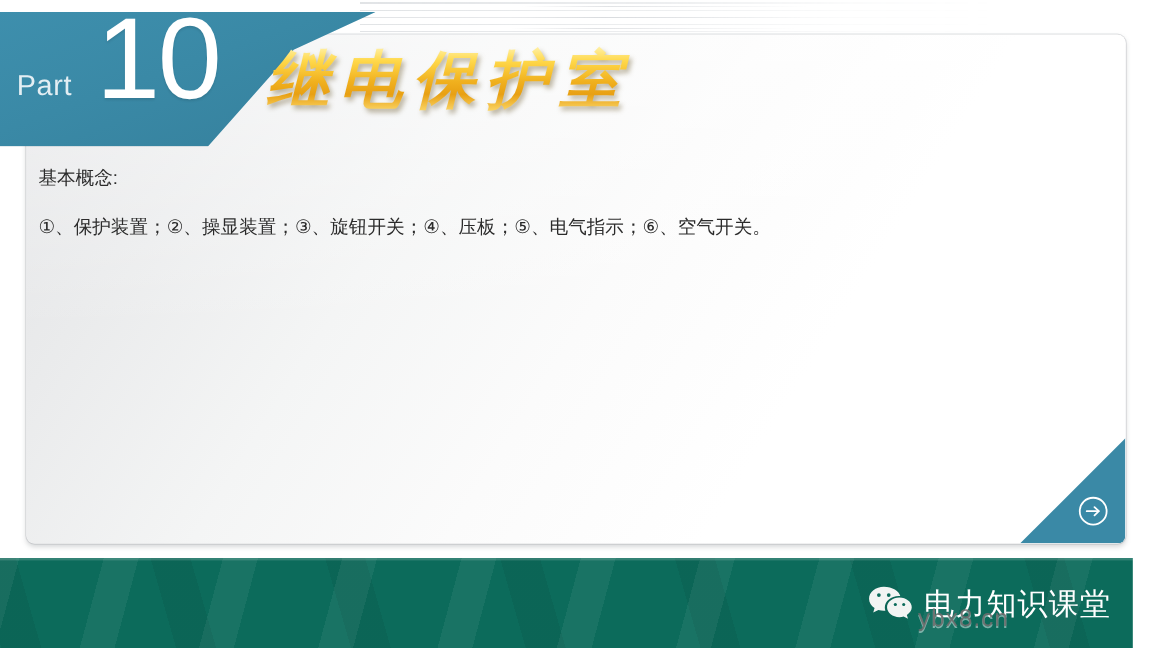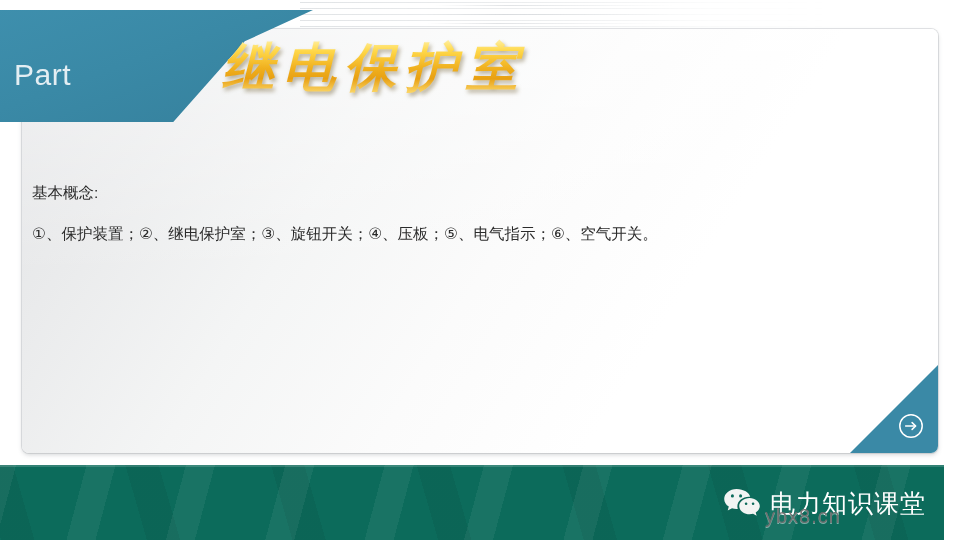--- a/index.html
+++ b/index.html
@@ -106,41 +106,40 @@
 
   
   .body-text {
     position: absolute;
     left: 10px;
     top: 108px;
     width: 870px;
     color: #2b2b2b;
     font-size: 15.5px;
     line-height: 1.52;
-    margin-top: 44px;
   }
   .body-text p { margin: 0; }
   .gap-block { height: 17px; }
 
   
   .banner {
     position: absolute;
     left: -12px;
     top: 10px;
     width: 325px;
     height: 112px;
     background: linear-gradient(160deg, #3e8fad 0%, #3a89a6 45%, #35809c 100%);
     clip-path: polygon(0 0, 100% 0, 79% 28%, 57% 100%, 0 100%);
     box-shadow: 0 1px 3px rgba(0,0,0,0.18);
   }
   .banner-part {
     position: absolute;
     left: 14px;
     top: 58px;
-    font-size: 30px;
+    font-size: 24px;
     color: #e3eef3;
     letter-spacing: 0.5px;
     font-weight: 400;
     text-align: right;
   }
   .banner-num {
     position: absolute;
     left: 80px;
     top: 2px;
     font-size: 96px;
@@ -249,35 +248,36 @@
 
   <div class="top-texture"></div>
   <div class="top-texture2"></div>
 
   <div class="card">
     <div class="card-inner-sheen"></div>
 
     <div class="body-text">
       <p>基本概念:</p>
       <div class="gap-block"></div>
-      <p>①、保护装置；②、继电保护室；③、旋钮开关；④、压板；⑤、电气指示；⑥、空气开关。</p>
+      <p>①、保护装置；②、操显装置；③、旋钮开关；④、压板；⑤、电气指示；⑥、空气开关。</p>
     </div>
 
     <div class="corner-tri"></div>
     <div class="next-arrow">
       <svg viewBox="0 0 26 26" width="26" height="26" aria-hidden="true">
         <circle cx="13" cy="13" r="11.2" fill="none" stroke="#ffffff" stroke-width="1.5"></circle>
         <path d="M7.6 13 H17.4" stroke="#ffffff" stroke-width="1.5" fill="none" stroke-linecap="round"></path>
         <path d="M14.1 9.6 L17.7 13 L14.1 16.4" stroke="#ffffff" stroke-width="1.5" fill="none" stroke-linecap="round" stroke-linejoin="round"></path>
       </svg>
     </div>
   </div>
 
   <div class="banner"></div>
   <div class="banner-part">Part</div>
+  <div class="banner-num">10</div>
 
   <div class="gold-title">继电保护室</div>
 
   <div class="bottom-bar">
     <div class="bar-stripes"></div>
     <div class="bar-top-sep"></div>
 
     <div class="brand">
       <span class="wechat-icon">
         <svg viewBox="0 0 38 30" width="38" height="30" aria-hidden="true">

